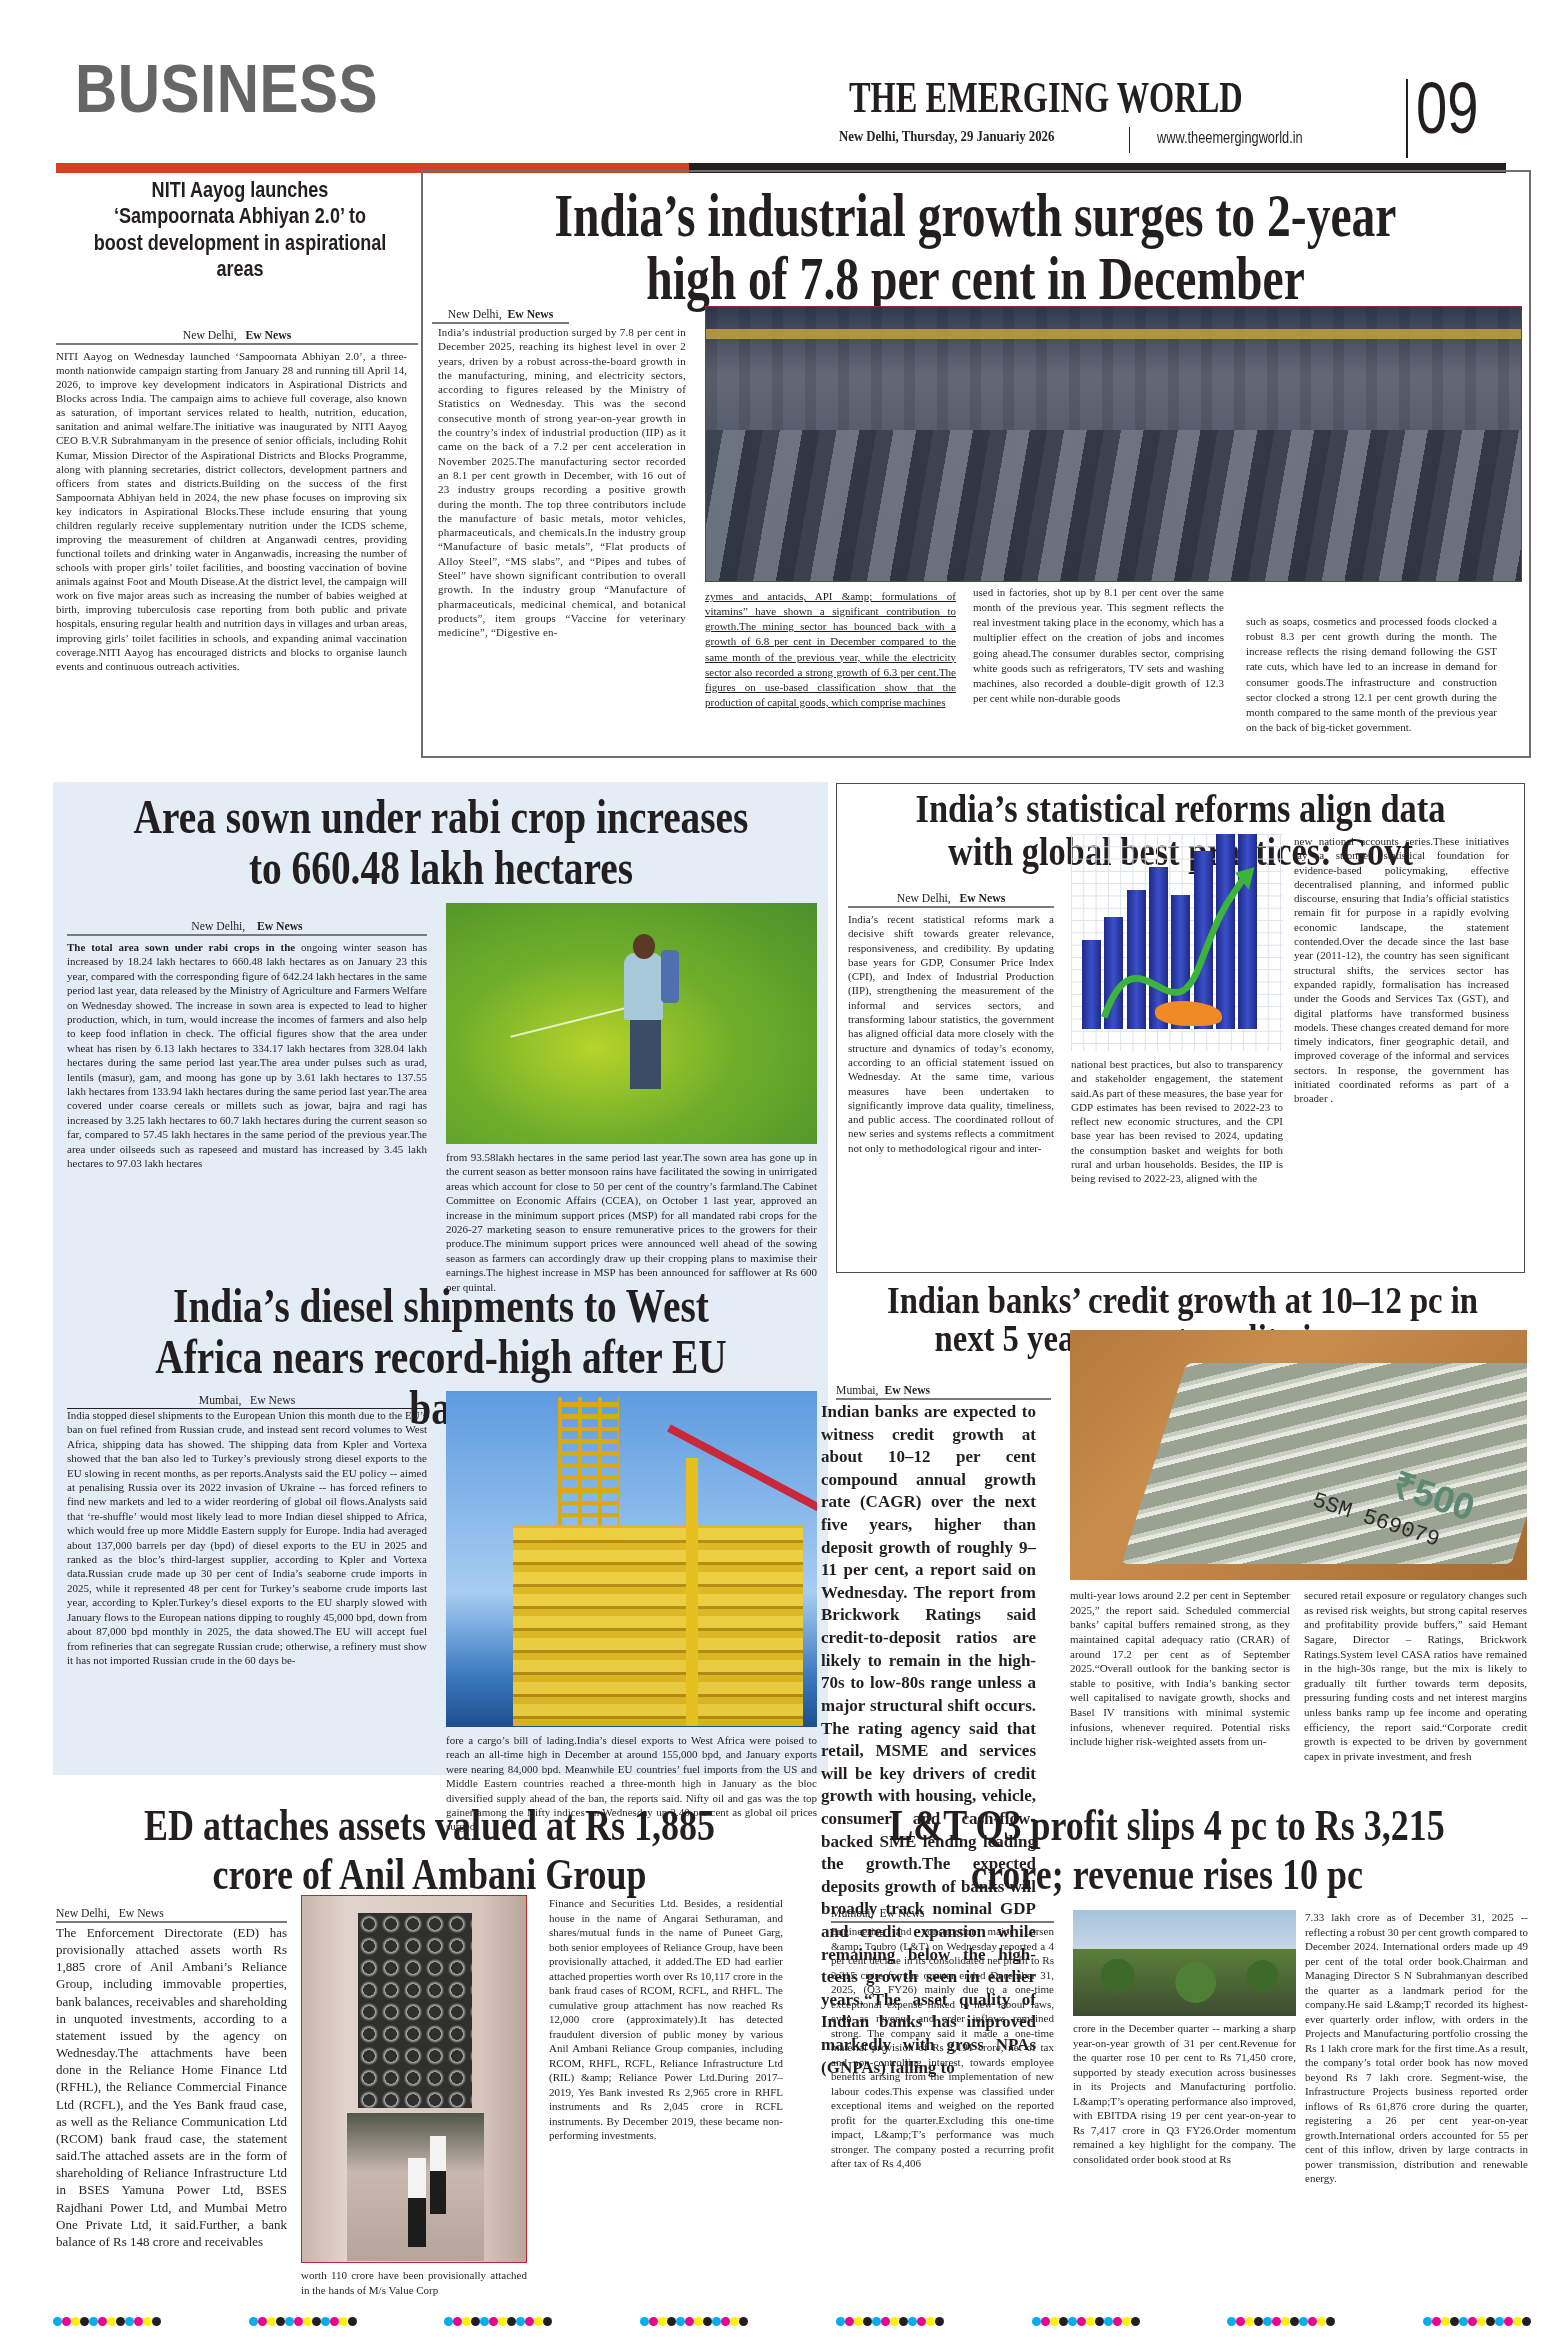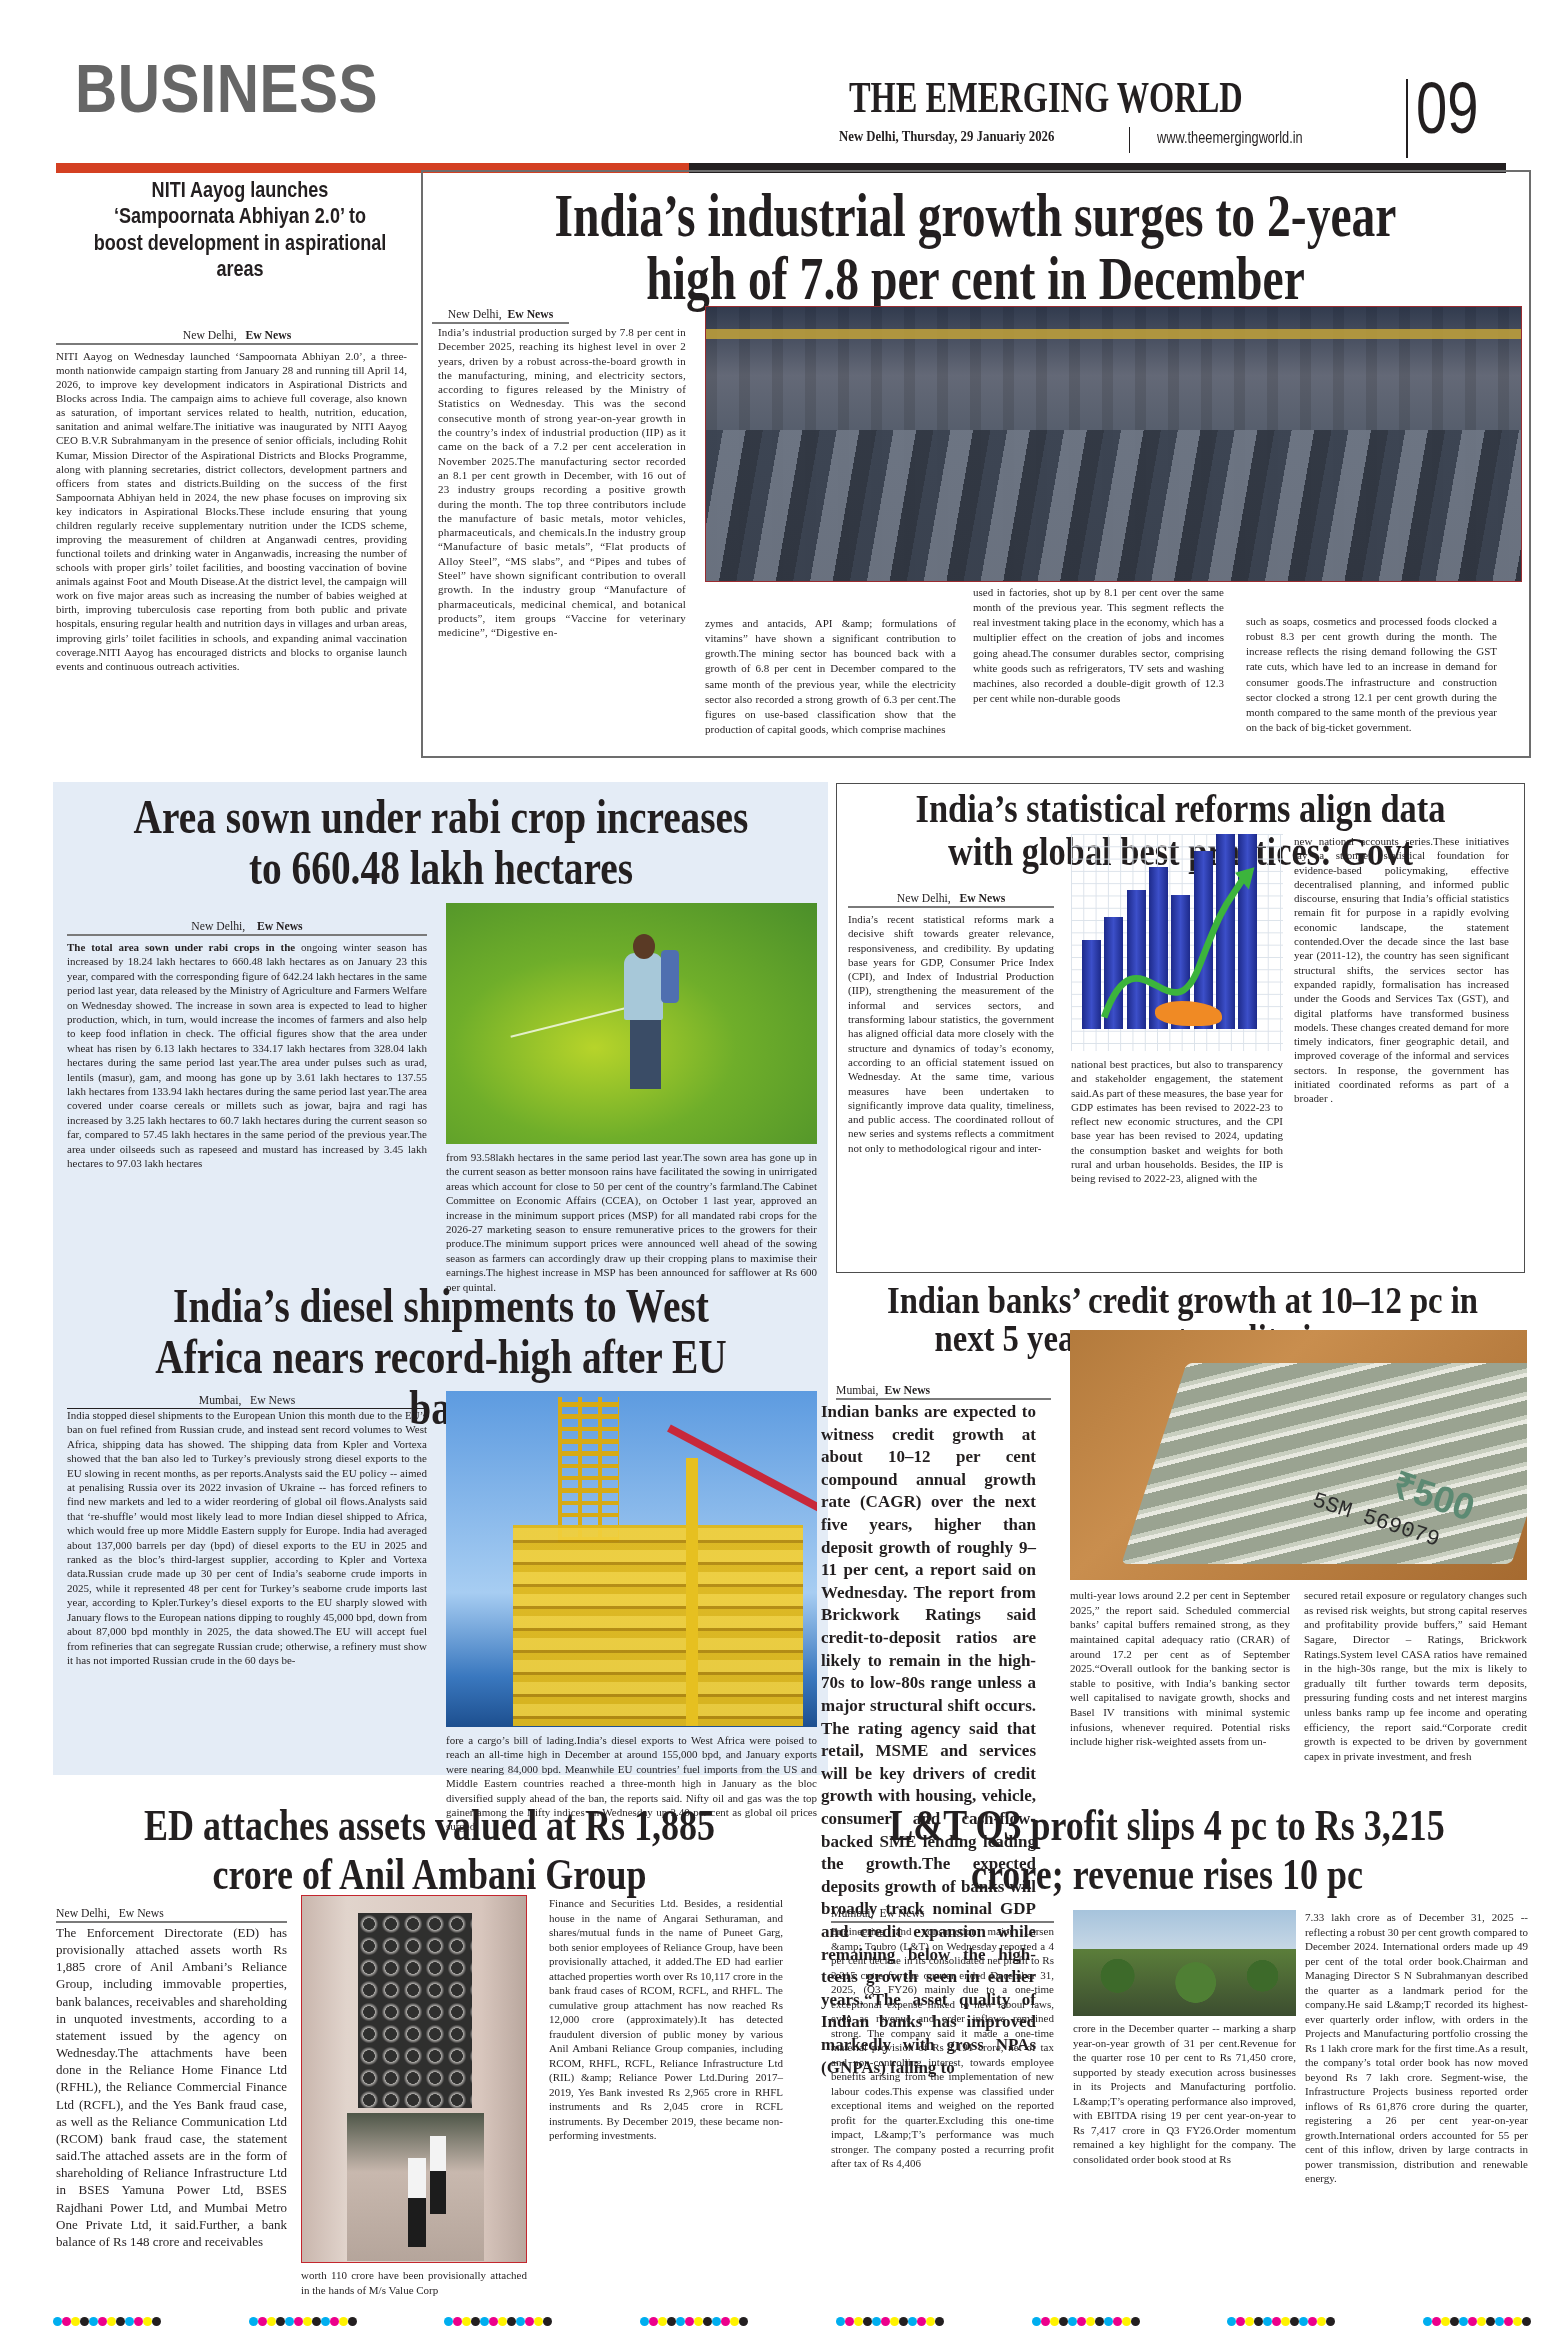--- a/index.html
+++ b/index.html
@@ -37,21 +37,21 @@
   #iip-head { left: 429px; top: 184px; width: 1093px; font-size: 61px; line-height: 1.04; transform: scaleX(0.78); }
   #iip-byline { left: 432px; top: 308px; width: 137px; font-size: 11.7px; }
   #iip-body-1 { left: 438px; top: 325px; width: 248px; font-size: 11px; line-height: 1.3; letter-spacing: 0.2px; }
   #iip-photo { left: 705px; top: 306px; width: 817px; height: 276px; border: 1.7px solid #9b2b2f;
     background:
       linear-gradient(180deg, rgba(40,50,70,0.9) 0%, rgba(90,95,110,0.8) 25%, rgba(70,80,95,0.85) 55%, rgba(50,55,65,0.95) 100%),
       repeating-linear-gradient(90deg, #555 0 11px, #8a8f9a 11px 33px);
   }
   #iip-photo .beam { position: absolute; left: 0; top: 22px; width: 100%; height: 10px; background: #c2a23a; opacity: 0.85; }
   #iip-photo .floor { position: absolute; left: 0; bottom: 0; width: 100%; height: 55%; background: repeating-linear-gradient(100deg, #3a4250 0 16.7px, #6f7785 16.7px 39px, #2f3540 39px 56px); opacity: 0.9; }
-  #iip-col-2 { left: 705px; top: 616px; width: 251px; }
+  #iip-col-2 { left: 705px; top: 589px; width: 251px; text-decoration: underline; }
   #iip-col-3 { left: 973px; top: 585px; width: 251px; }
   #iip-col-4 { left: 1246px; top: 614px; width: 251px; }
   .iip-narrow { font-size: 11px; line-height: 1.375; transform-origin: left top; }
 
   
   #blue-panel { position: absolute; left: 53px; top: 782px; width: 775px; height: 993px; background: #e4ecf6; }
   #rabi-head { left: 56px; top: 792px; width: 770px; font-size: 48px; line-height: 1.06; transform: scaleX(0.82); }
   #rabi-byline { left: 67px; top: 920px; width: 360px; }
   #rabi-body-1 { left: 67px; top: 940px; width: 360px; font-size: 11px; line-height: 1.31; }
   #rabi-photo { left: 446px; top: 903px; width: 371px; height: 241px;

